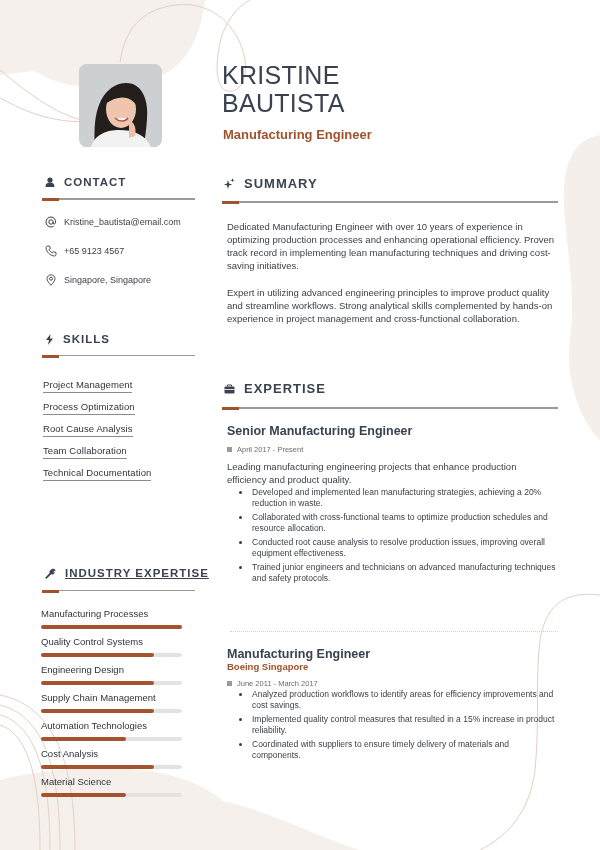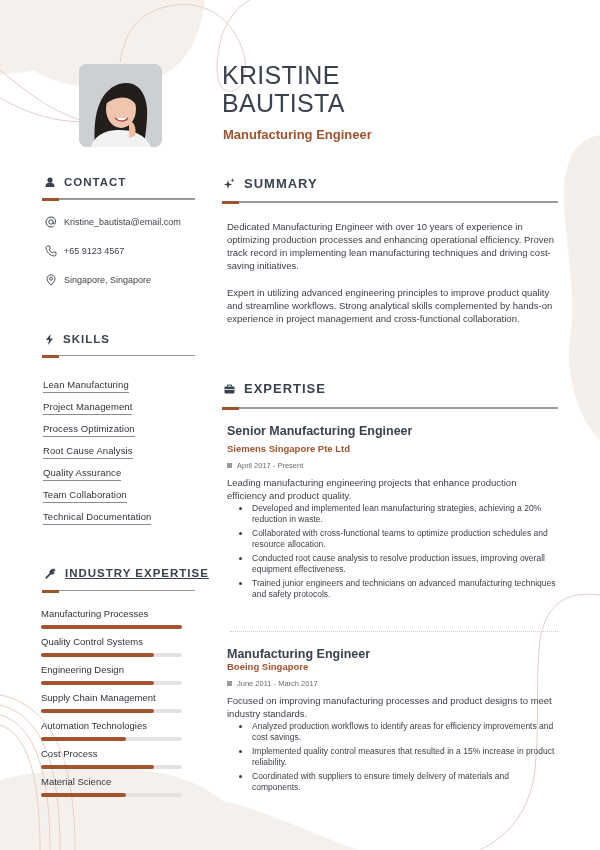--- a/index.html
+++ b/index.html
@@ -121,25 +121,23 @@
   <svg width="9" height="11" viewBox="0 0 9 11">
       <path d="M5.5 0 L1 6 L4 6 L3 11 L8 4.5 L5 4.5 Z" fill="#3a4250"></path>
     </svg>
   <span>SKILLS</span>
 </div>
 <div class="rule" style="left:42px; top:355px; width:153px; height:1px;">
     <div class="accent" style="width:17px;"></div>
   </div>
 
 <div class="layer" style="left:43px; top:374px;">
-  <div style="height:22px;"><span class="skill">Lean Manufacturing</span></div>
   <div style="height:22px;"><span class="skill">Project Management</span></div>
   <div style="height:22px;"><span class="skill">Process Optimization</span></div>
   <div style="height:22px;"><span class="skill">Root Cause Analysis</span></div>
-  <div style="height:22px;"><span class="skill">Quality Assurance</span></div>
   <div style="height:22px;"><span class="skill">Team Collaboration</span></div>
   <div style="height:22px;"><span class="skill">Technical Documentation</span></div>
 </div>
 
 <div class="layer sec-head side" style="left:45px; top:567px;text-decoration:underline;">
   <svg width="11" height="11" viewBox="0 0 11 11">
       <path d="M1 10 L5.5 5.5 M6.5 1.5 C8 0.5 10 1 10.3 2.5 L8.5 3 L8 4.5 L9.5 4.5 C9 6 7.5 6.5 6 6 L1.8 10.3 C1.3 10.8 0.3 10 0.8 9.4 L5 5 C4.5 3.5 5 2.2 6.5 1.5 Z" fill="#3a4250" stroke="#3a4250" stroke-width="0.6"></path>
     </svg>
   <span>INDUSTRY EXPERTISE</span>
 </div>
@@ -172,21 +170,21 @@
         <div class="exp-fill" style="width: 80%;"></div>
       </div>
     </div>
     <div class="exp-item" style="top: 720px; z-index: 1;">
       <div class="exp-label">Automation Technologies</div>
       <div class="exp-track">
         <div class="exp-fill" style="width: 60%;"></div>
       </div>
     </div>
     <div class="exp-item" style="top: 748px; z-index: 1;">
-      <div class="exp-label">Cost Process</div>
+      <div class="exp-label">Cost Analysis</div>
       <div class="exp-track">
         <div class="exp-fill" style="width: 80%;"></div>
       </div>
     </div>
     <div class="exp-item" style="top: 776px; z-index: 1;">
       <div class="exp-label">Material Science</div>
       <div class="exp-track">
         <div class="exp-fill" style="width: 60%;"></div>
       </div>
     </div>
@@ -213,21 +211,20 @@
       <rect x="0.5" y="5" width="10" height="0.8" fill="#ffffff"></rect>
     </svg>
   <span>EXPERTISE</span>
 </div>
 <div class="rule" style="left:222px; top:407px; width:336px;">
     <div class="accent" style="width:17px;"></div>
   </div>
 
 <div class="layer" style="left:227px; top:424px; width:330px;">
   <div class="job-title">Senior Manufacturing Engineer</div>
-  <div class="company" style="margin-top:5px;">Siemens Singapore Pte Ltd</div>
   <div class="dates" style="margin-top:7px;">
     <span class="sq"></span>
     <span>April 2017 - Present</span>
   </div>
   <div class="para" style="margin-top:6px;">Leading manufacturing engineering projects that enhance production efficiency and product quality.</div>
   <ul class="bullets" style="margin-top:1px;">
     <li>Developed and implemented lean manufacturing strategies, achieving a 20% reduction in waste.</li>
     <li>Collaborated with cross-functional teams to optimize production schedules and resource allocation.</li>
     <li>Conducted root cause analysis to resolve production issues, improving overall equipment effectiveness.</li>
     <li>Trained junior engineers and technicians on advanced manufacturing techniques and safety protocols.</li>
@@ -236,19 +233,18 @@
 
 <div class="dotted" style="top:631px;"></div>
 
 <div class="layer" style="left:227px; top:647px; width:330px;">
   <div class="job-title">Manufacturing Engineer</div>
   <div class="company" style="">Boeing Singapore</div>
   <div class="dates" style="margin-top:7px;">
     <span class="sq"></span>
     <span>June 2011 - March 2017</span>
   </div>
-  <div class="para" style="margin-top:6px;">Focused on improving manufacturing processes and product designs to meet industry standards.</div>
   <ul class="bullets" style="margin-top:1px;">
     <li>Analyzed production workflows to identify areas for efficiency improvements and cost savings.</li>
     <li>Implemented quality control measures that resulted in a 15% increase in product reliability.</li>
     <li>Coordinated with suppliers to ensure timely delivery of materials and components.</li>
   </ul>
 </div>
 
 </body></html>

